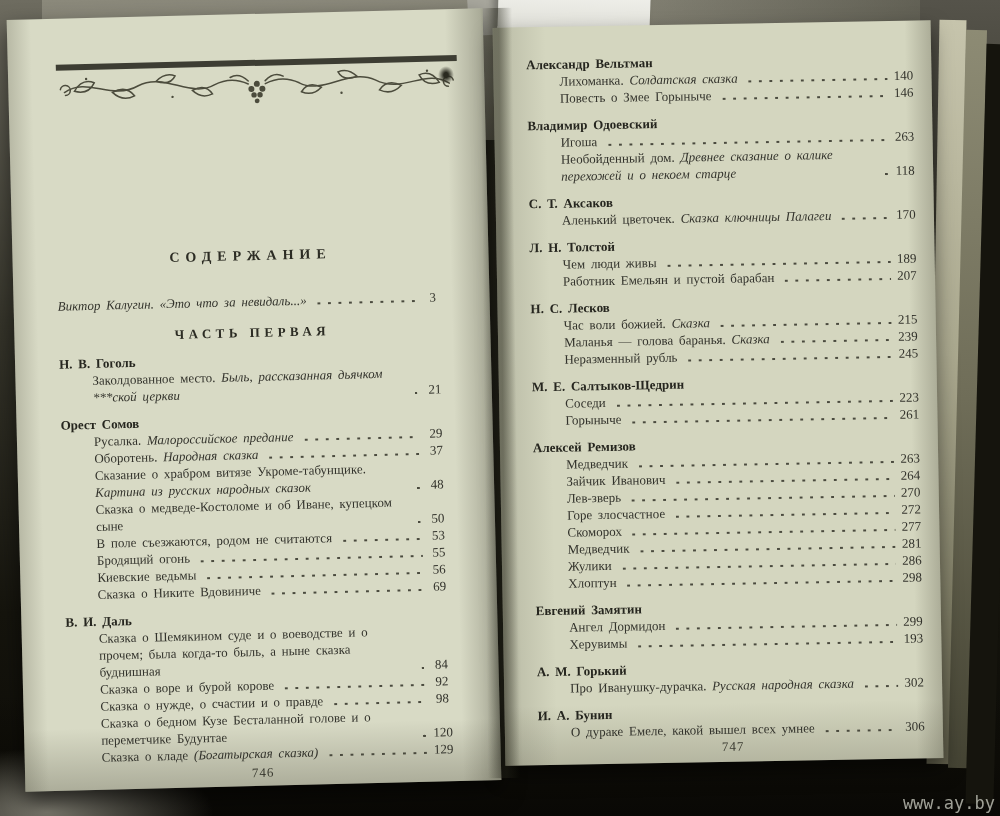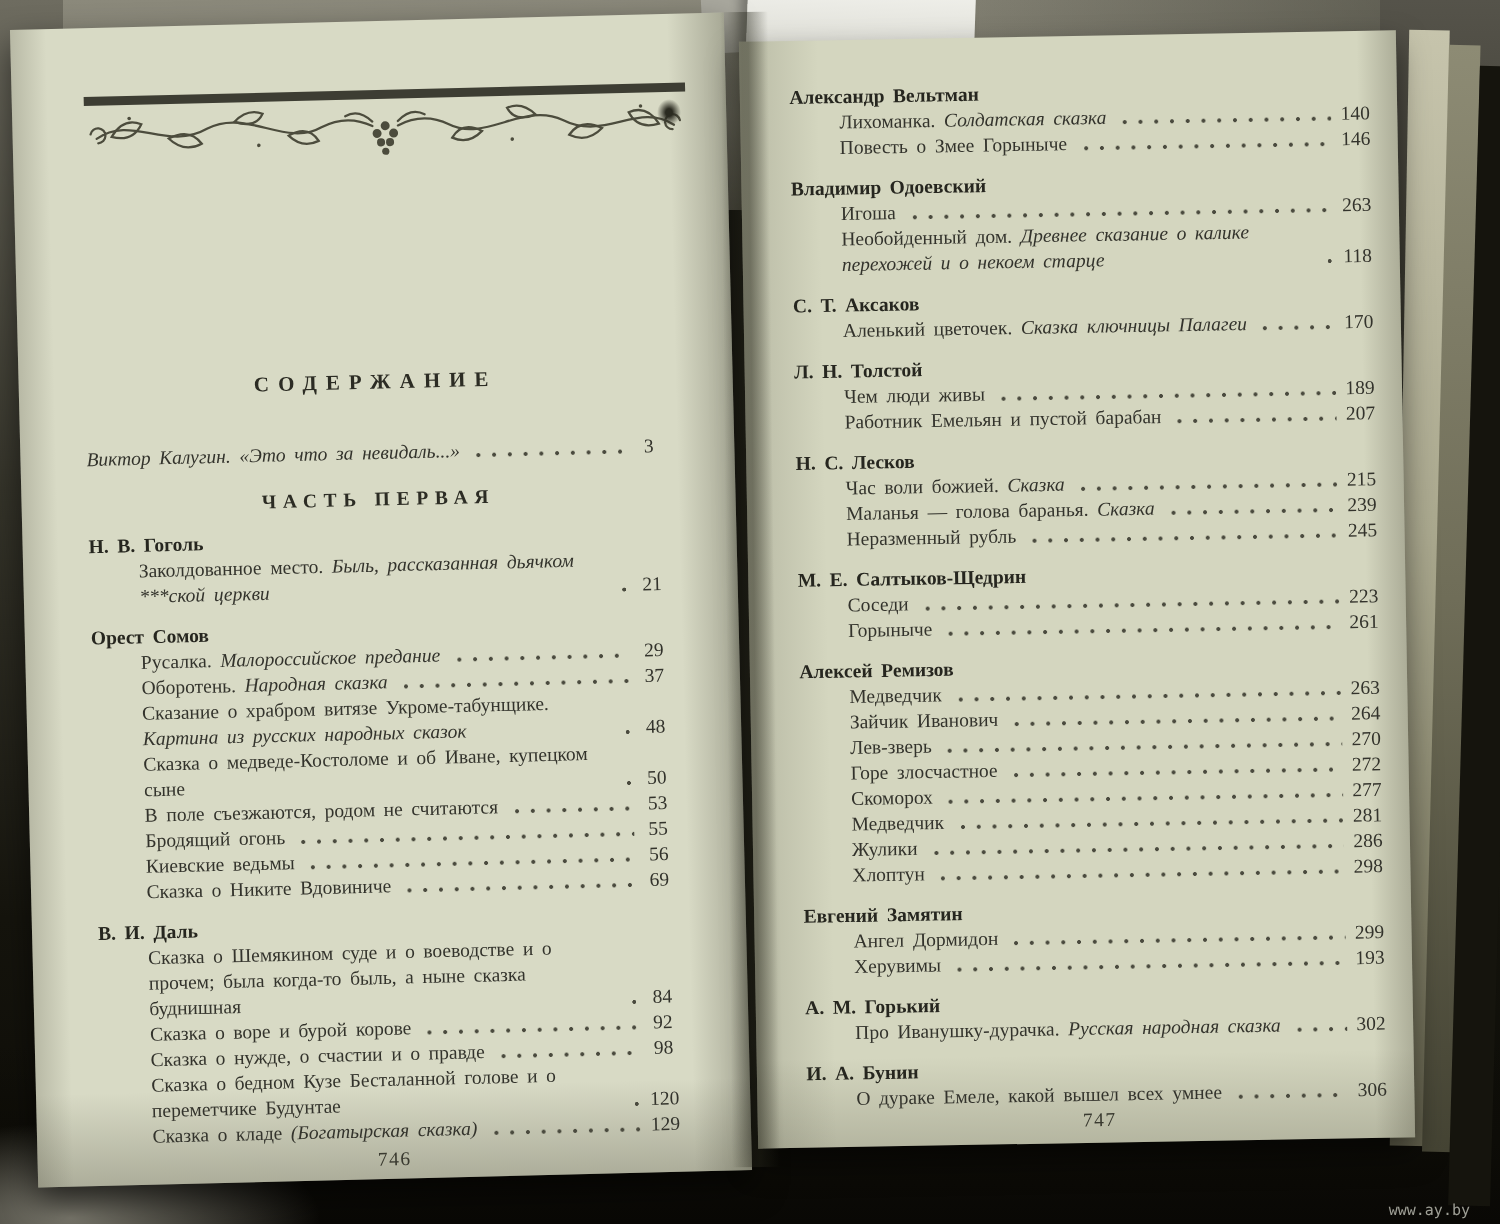--- a/index.html
+++ b/index.html
@@ -85,22 +85,22 @@
   .leader{flex:1 0 8px;align-self:flex-end;height:4px;margin:0 3px 3px 7px;
     background-image:radial-gradient(circle,#4a4a3e 1.1px,rgba(0,0,0,0) 1.5px);
     background-size:10.5px 4px;background-repeat:repeat-x;background-position:left bottom;}
   .pnum{flex:0 0 26px;text-align:center;}
   .folio{text-align:center;font-size:13px;letter-spacing:1px;color:#3a3a30;margin-top:3px;}
 
   
   .rp-content{position:absolute;inset:0;padding:19px 15px 0 33px;box-sizing:border-box;}
   .rp-content .folio{margin-top:1px;}
 
-  .watermark{position:absolute;right:20px;bottom:3px;z-index:5;
-    font-family:"DejaVu Sans Mono",monospace;font-size:10px;color:rgba(196,197,186,.8);text-align:right;}
+  .watermark{position:absolute;right:5px;bottom:3px;z-index:5;
+    font-family:"DejaVu Sans Mono",monospace;font-size:17px;color:rgba(196,197,186,.8);text-align:right;}
 </style>
 </head>
 <body>
 
 <div class="photo">
 
   <div class="bg-table-top"></div>
   <div class="bg-left-strip"></div>
   <div class="bg-right"></div>
   <div class="bg-bottom"></div>

